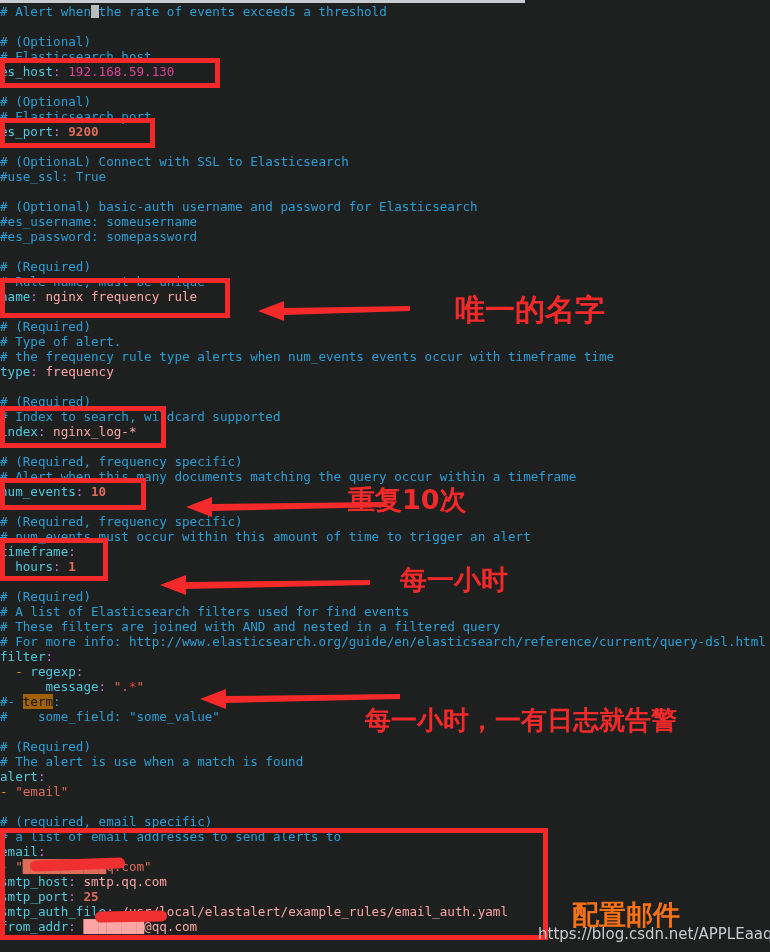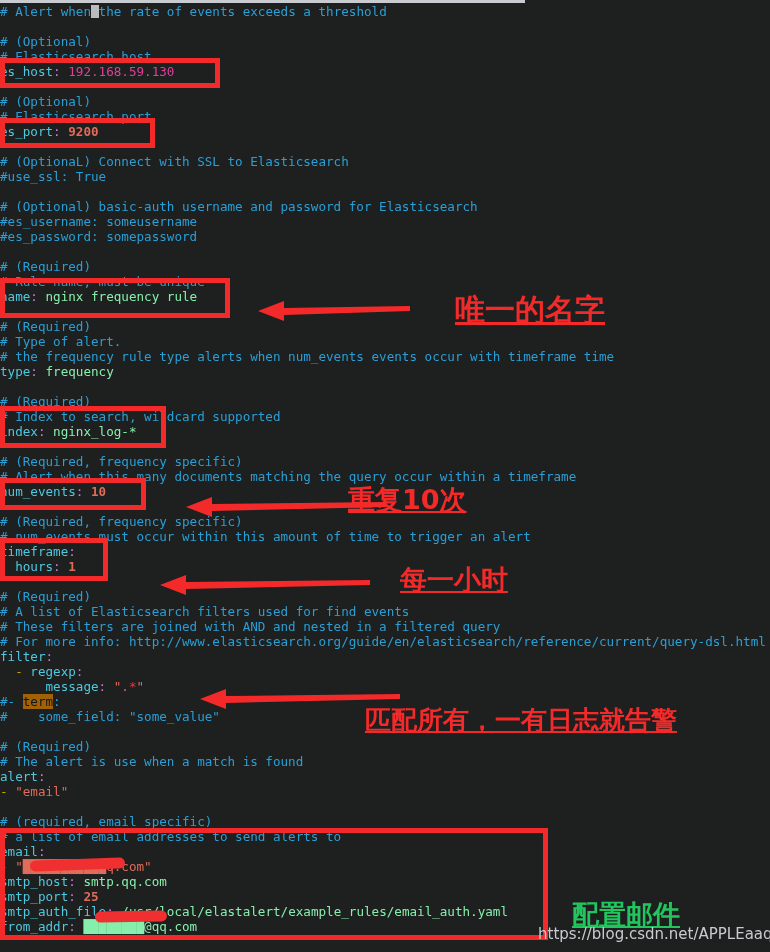--- a/index.html
+++ b/index.html
@@ -27,21 +27,21 @@
     letter-spacing:0px;
   }
   .ln{height:15px;white-space:pre;}
 
   
   .cm{color:#2a9fd6;}          
   .key{color:#4ec9e0;margin-top:30px;}         
   .col{color:#c678dd;}         
   .num{color:#e06c5a;font-weight:bold;}         
   .ip{color:#e0409a;}          
-  .pl{color:#86efac;margin-top:12px;}          
+  .pl{color:#fca5a5;margin-top:12px;}          
   .str{color:#e06c5a;}         
   .dash{color:#c8a000;}        
   .star{color:#e03a3a;}
   .hl{background:#a16207;color:#151515;}
 
   
   .cursor{
     display:inline-block;width:7.6px;height:13px;
     background:#b9bcbf;vertical-align:-2px;
   }
@@ -57,21 +57,20 @@
   
   .arrow{position:absolute;pointer-events:none;}
 
   
   .cn{
     position:absolute;
     color:#f42a2a;
     font-family:"DejaVu Sans","Liberation Sans",sans-serif;
     font-weight:700;
     white-space:nowrap;
-    text-decoration:underline;
   }
 
   
   .redact{
     position:absolute;
     background:#f03030;
     border-radius:7px;
     pointer-events:none;
   }
 
@@ -108,20 +107,20 @@
         </svg></div>
       <div class="arrow" style="left: 160px; top: 572px; width: 210px; height: 26px;"><svg width="210" height="26" viewBox="0 0 210 26">
           <polygon points="0,13 26,3 26,10 210,8 210,13 26,17 26,23" fill="#f42a2a"></polygon>
         </svg></div>
       <div class="arrow" style="left: 200px; top: 686px; width: 200px; height: 26px;"><svg width="200" height="26" viewBox="0 0 200 26">
           <polygon points="0,13 26,3 26,10 200,8 200,13 26,17 26,23" fill="#f42a2a"></polygon>
         </svg></div>
       <div class="cn" style="left: 455px; top: 290px; font-size: 30px; color: rgb(244, 42, 42);">唯一的名字</div>
       <div class="cn" style="left: 348px; top: 482px; font-size: 27px; color: rgb(244, 42, 42);">重复10次</div>
       <div class="cn" style="left: 400px; top: 562px; font-size: 27px; color: rgb(244, 42, 42);">每一小时</div>
-      <div class="cn" style="left: 365px; top: 703px; font-size: 26px; color: rgb(244, 42, 42);">匹配所有，一有日志就告警</div>
-      <div class="cn" style="left: 572px; top: 897px; font-size: 27px; color: #22c55e;">配置邮件</div>
+      <div class="cn" style="left: 365px; top: 703px; font-size: 26px; color: rgb(244, 42, 42);">每一小时，一有日志就告警</div>
+      <div class="cn" style="left: 572px; top: 897px; font-size: 27px; color: #f97316;">配置邮件</div>
       <div class="redact" style="left: 30px; top: 859px; width: 95px; height: 11px; transform: rotate(-2deg);"></div>
       <div class="redact" style="left: 95px; top: 911px; width: 72px; height: 11px; transform: rotate(-1deg);"></div>
     </div>
 
   <div class="watermark" id="wm" style="left: 538px; top: 925px;">https://blog.csdn.net/APPLEaaq</div>
 </div>
 
 </body></html>

